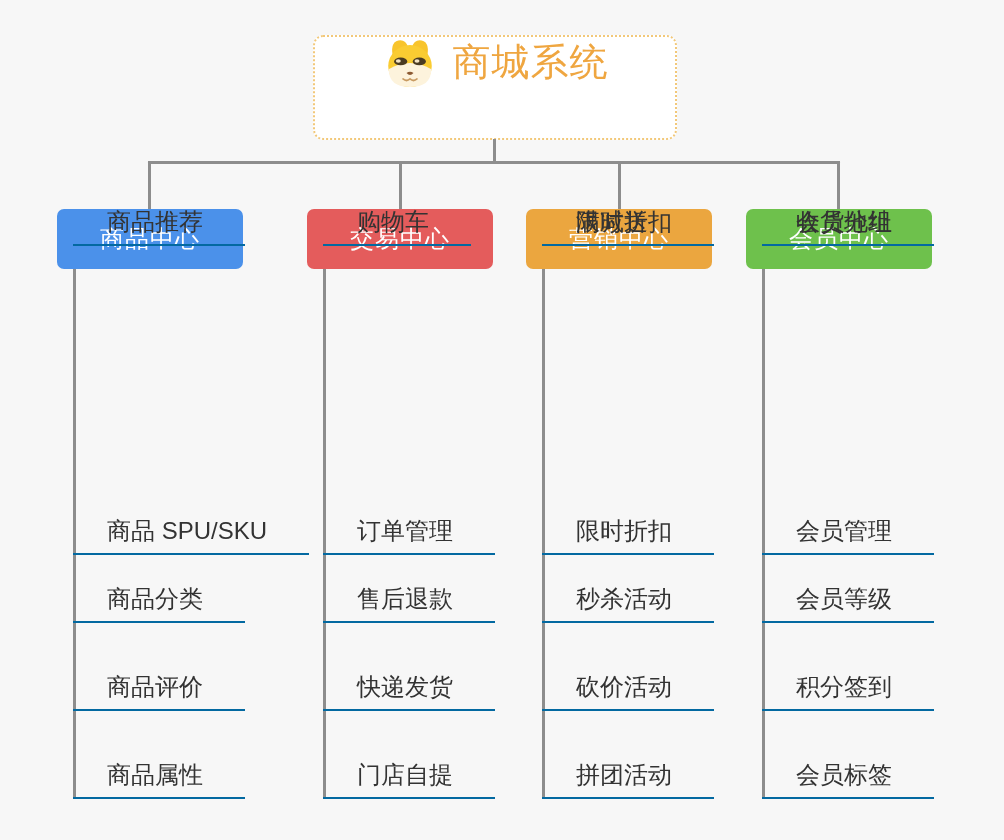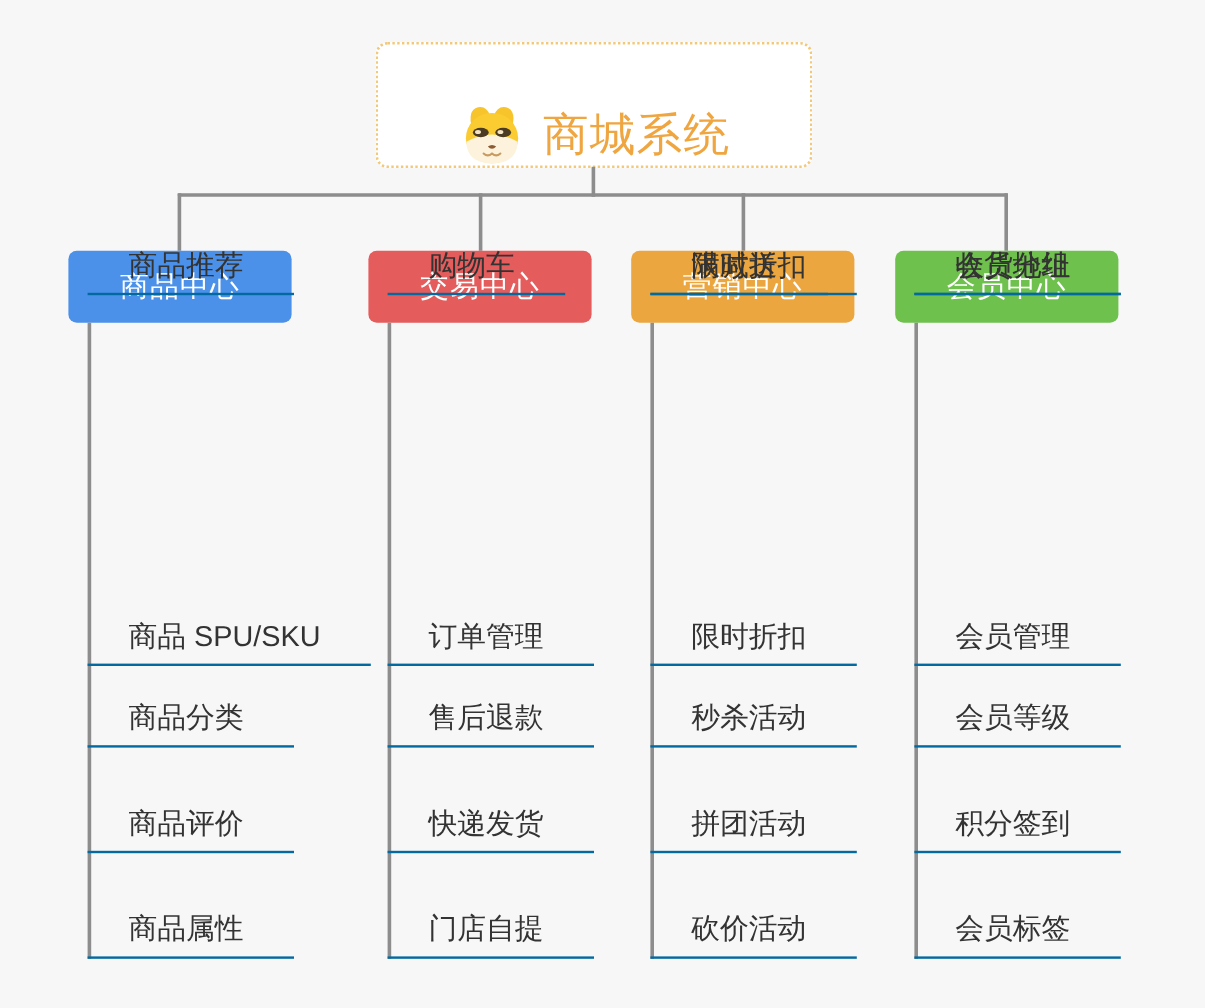--- a/index.html
+++ b/index.html
@@ -16,21 +16,21 @@
 
   
   .root-node {
     position: absolute;
     left: 313px; top: 35px;
     width: 364px; height: 105px;
     background: #ffffff;
     border: 2px dotted #f2c879;
     border-radius: 10px;
     display: flex;
-    align-items: flex-end;
+    align-items: flex-start;
     justify-content: center;
     gap: 15px;
     cursor: pointer;
   }
   .root-title {
     font-size: 38px;
     font-weight: 500;
     color: #efa640;
     letter-spacing: 1px;
     white-space: nowrap;
@@ -148,22 +148,22 @@
     <div class="leaf-item">快递发货</div>
     <div class="leaf-item">门店自提</div>
     <div class="leaf-item">购物车</div>
   </div>
 
   <div class="branch branch-2">
     <div class="branch-header" style="background: rgb(235, 166, 63);">营销中心</div>
     <div class="spine"></div>
     <div class="leaf-item">限时折扣</div>
     <div class="leaf-item">秒杀活动</div>
+    <div class="leaf-item">砍价活动</div>
     <div class="leaf-item">拼团活动</div>
-    <div class="leaf-item">砍价活动</div>
     <div class="leaf-item">限时折扣</div>
     <div class="leaf-item">满减送</div>
   </div>
 
   <div class="branch branch-3">
     <div class="branch-header" style="background: rgb(110, 193, 76);">会员中心</div>
     <div class="spine"></div>
     <div class="leaf-item">会员管理</div>
     <div class="leaf-item">会员等级</div>
     <div class="leaf-item">积分签到</div>

